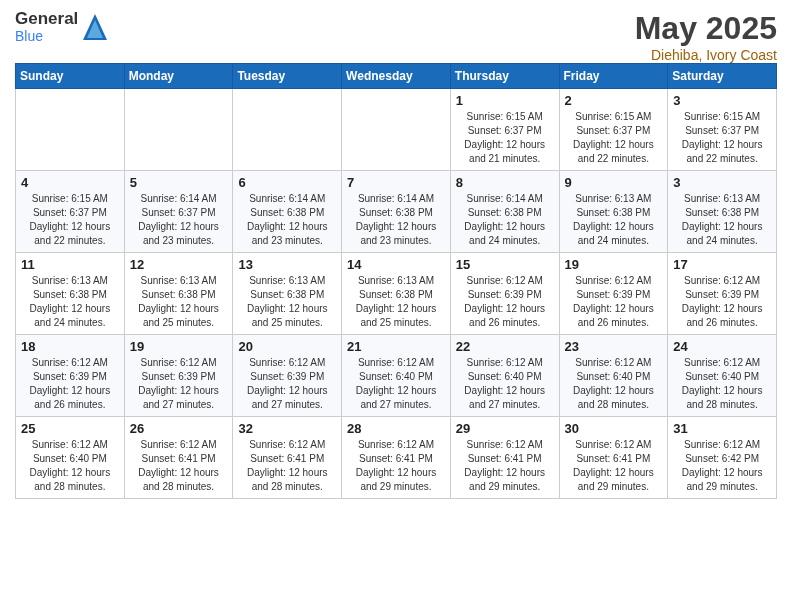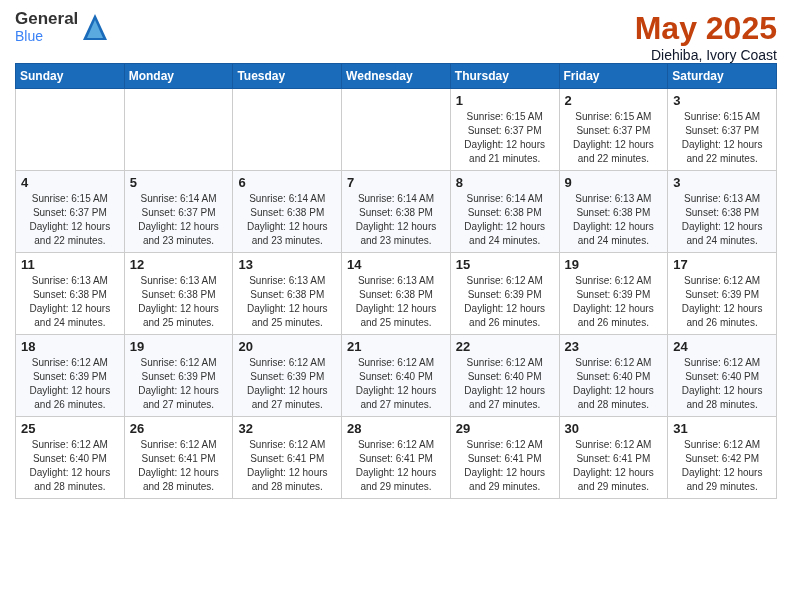--- a/index.html
+++ b/index.html
@@ -26,25 +26,25 @@
       display: flex;
       flex-direction: column;
       line-height: 1.1;
     }
     .title-block {
       text-align: right;
     }
     .main-title {
       font-size: 32px;
       font-weight: bold;
-      color: #c2410c;
+      color: #404040;
     }
     .subtitle {
       font-size: 14px;
-      color: #0f172a;
+      color: #a16207;
     }
     .calendar {
       width: 100%;
       border-collapse: collapse;
       border: 1px solid #ccc;
     }
     .calendar th {
       background-color: #1a6bba;
       color: #ffffff;
       font-size: 12px;

